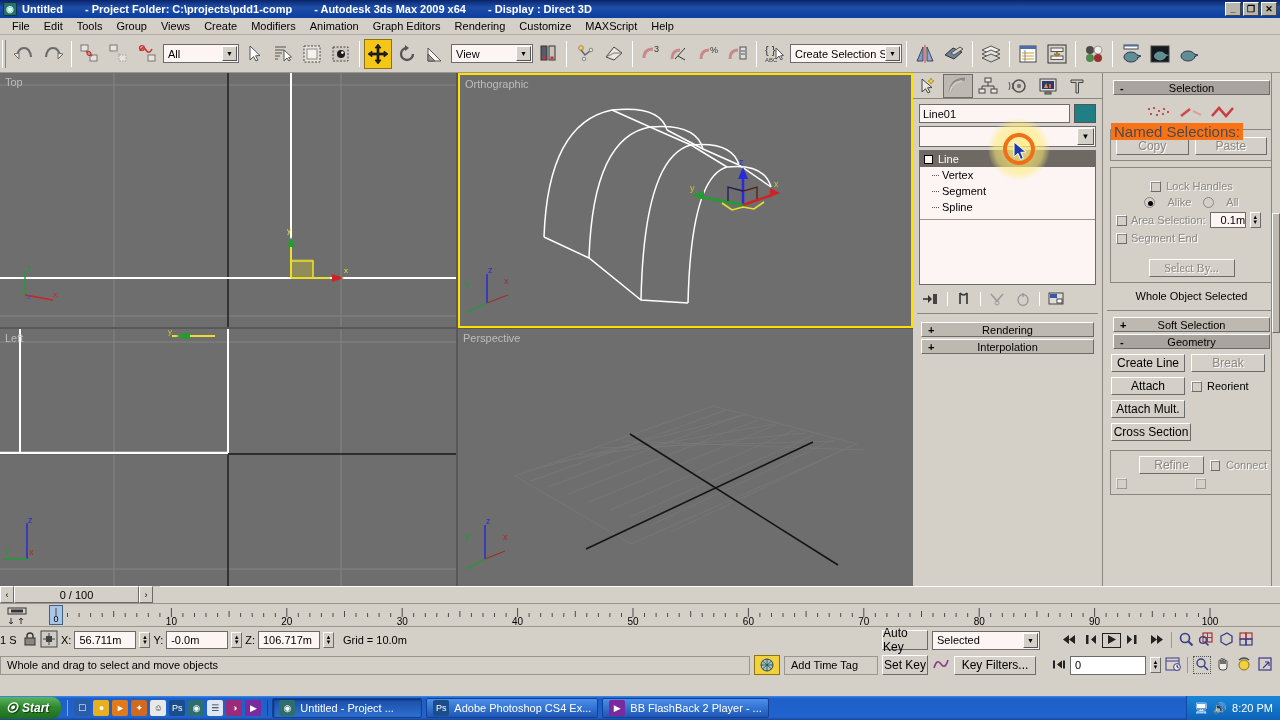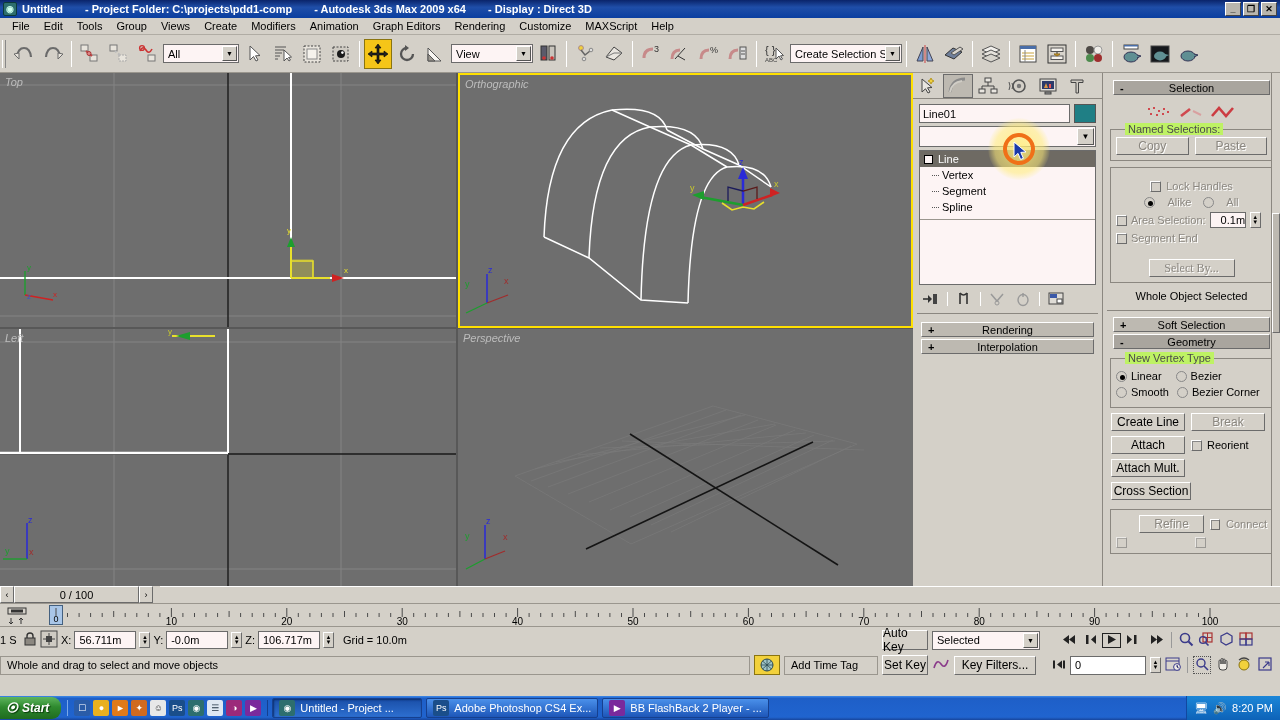--- a/index.html
+++ b/index.html
@@ -51,21 +51,21 @@
               position:relative; }
   .tb-combo .arw { position:absolute;right:1px;top:1px;width:15px;height:15px;
                    background:#d4d0c8;border:1px solid #fff;border-right-color:#555;
                    border-bottom-color:#555;display:flex;align-items:center;justify-content:center;
                    font-size:7px;}
 
   
   .main { display:flex; height:513px; }
   .viewports { width:913px; height:513px; background:#585858; position:relative;}
   .vp { position:absolute; background:#6e6e6e; overflow:hidden; }
-  .vp-label { position:absolute; top:3px; left:5px; color:#bdbdbd; font-size:11px;font-style:italic; }
+  .vp-label { position:absolute; top:3px; left:5px; color:#bdbdbd; font-size:11px; }
   .vp.active { border:2px solid #ffe000; }
 
   
   .cmdpanel { width:367px; height:513px; background:#d4d0c8; display:flex; }
   .cp-left { width:190px; border-right:1px solid #8b8780; }
   .cp-right { width:177px; overflow:hidden; position:relative;}
   .cp-tabs { height:26px; display:flex; align-items:center; background:#d4d0c8;
              border-bottom:1px solid #8b8780; }
   .cp-tab { width:30px;height:24px;display:flex;align-items:center;justify-content:center; }
   .cp-tab.sel { background:#bdb9b1; border:1px solid #6b6b6b;}
@@ -95,22 +95,22 @@
   .rollout { margin:2px 8px; height:15px; background:#bdb9b1; border:1px solid #fff;
              border-right-color:#6b6b6b;border-bottom-color:#6b6b6b;
              display:flex; align-items:center; justify-content:center; position:relative;
              font-size:11px; }
   .rollout .pm { position:absolute; left:6px; font-weight:bold; }
   .rollout.dark { background:#a9a59e; }
 
   .cp-right-inner { padding:0 2px; }
   .group { border:1px solid #8b8780; margin:6px 5px 4px 5px; padding:7px 5px 5px 5px;
            position:relative; }
-  .group > .gtitle { position:absolute; top:-7px; left:14px; background:#bef264;
-                     padding:0 3px; font-size:11px; color:#4a4a4a;}
+  .group > .gtitle { position:absolute; top:-7px; left:0; background:#f97316;
+                     padding:0 3px; font-size:15px; color:#4a4a4a;}
   .btn { height:18px; background:#d4d0c8; border:1px solid #fff;
          border-right-color:#6b6b6b;border-bottom-color:#6b6b6b;
          display:flex;align-items:center;justify-content:center; font-size:12px;}
   .btn.dis { color:#8b8780; text-shadow:1px 1px 0 #fff; }
   .row { display:flex; align-items:center; gap:5px; margin:4px 0;}
   .chk { width:11px;height:11px;background:#d4d0c8;border:1px solid #fff;
          border-right-color:#6b6b6b;border-bottom-color:#6b6b6b;
          box-shadow:inset 1px 1px 0 #888; }
   .rad { width:11px;height:11px;border-radius:50%;background:#d4d0c8;
          border:1px solid #888; position:relative;}
@@ -797,35 +797,20 @@
           <div class="rollout" style="margin-top:6px;">
             <span class="pm">+</span>
             <span>Soft Selection</span>
           </div>
 
           <div class="rollout dark">
             <span class="pm">-</span>
             <span>Geometry</span>
           </div>
 
-          <div class="group" style="margin-top:9px;">
-            <div class="gtitle">New Vertex Type</div>
-            <div class="row" style="gap:4px;">
-              <span class="rad on"></span>
-              <span>Linear</span>
-              <span class="rad" style="margin-left:10px;"></span>
-              <span>Bezier</span>
-            </div>
-            <div class="row" style="gap:4px;">
-              <span class="rad"></span>
-              <span>Smooth</span>
-              <span class="rad" style="margin-left:4px;"></span>
-              <span>Bezier Corner</span>
-            </div>
-          </div>
 
           <div style="display:flex;gap:6px;margin:5px 6px 0 6px;">
             <div class="btn" style="width:74px;">Create Line</div>
             <div class="btn dis" style="width:74px;">Break</div>
           </div>
           <div style="display:flex;gap:6px;margin:5px 6px 0 6px;align-items:center;">
             <div class="btn" style="width:74px;">Attach</div>
             <div style="display:flex;align-items:center;gap:5px;">
               <span class="chk"></span>
               <span>Reorient</span>

